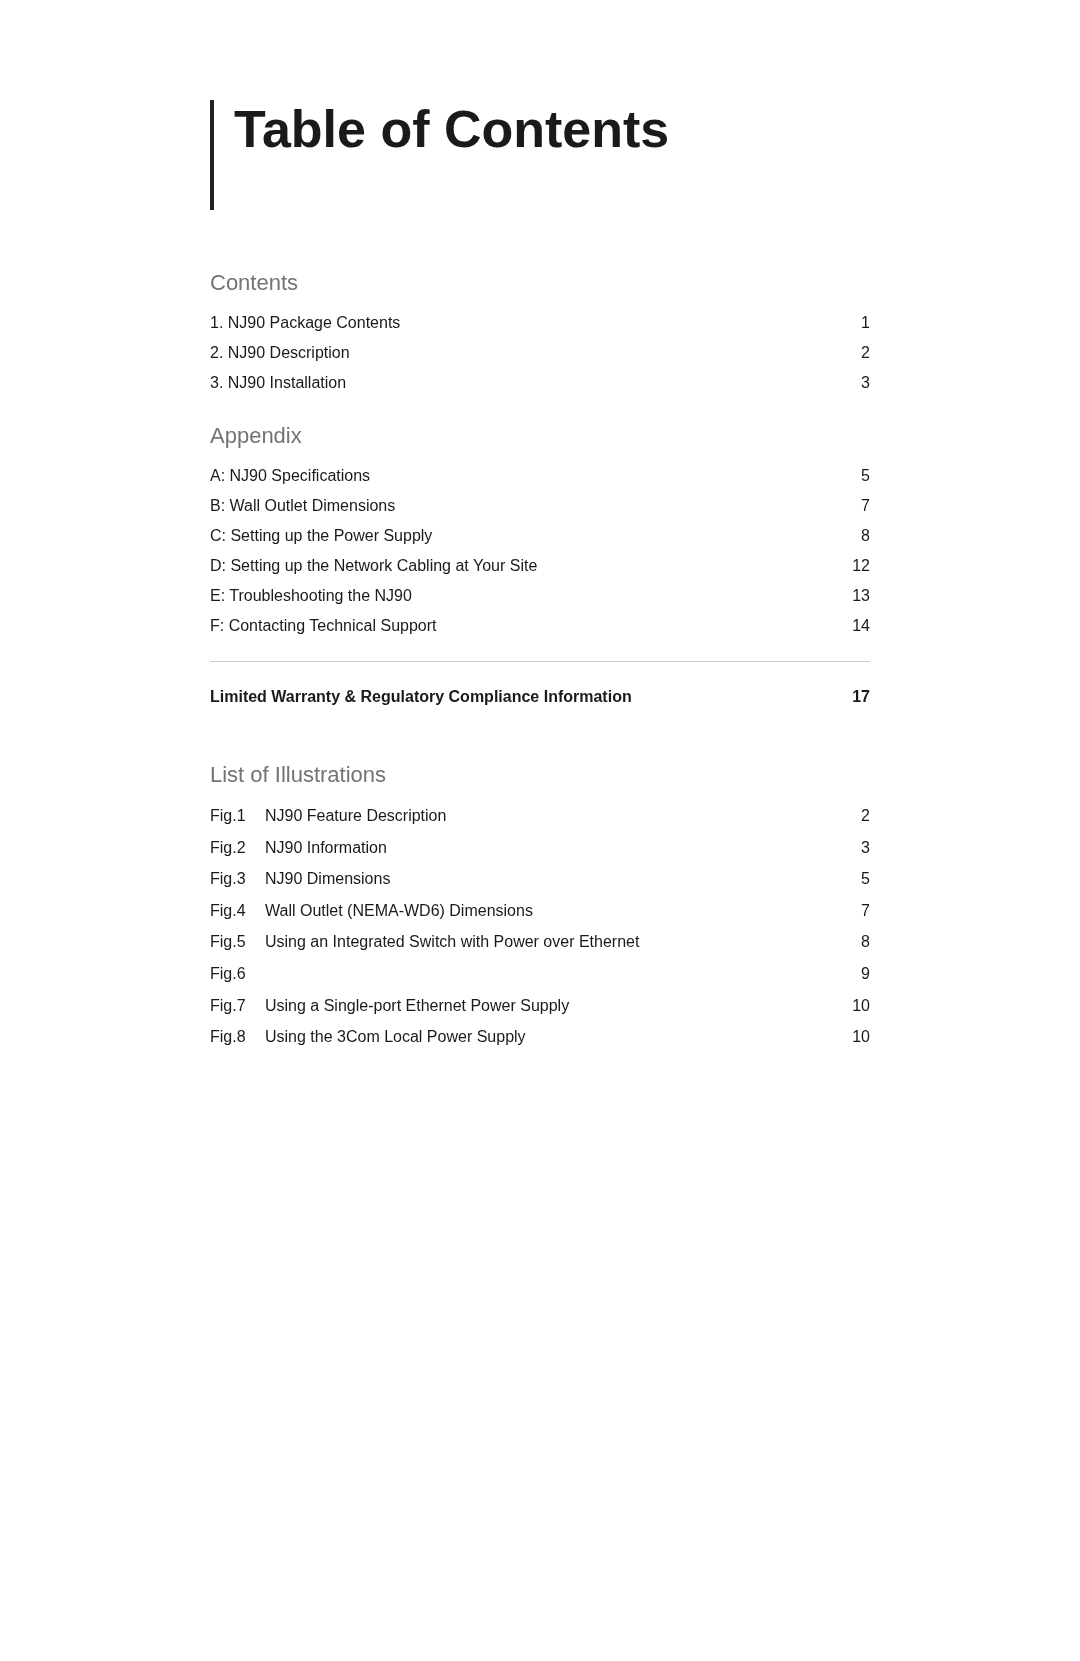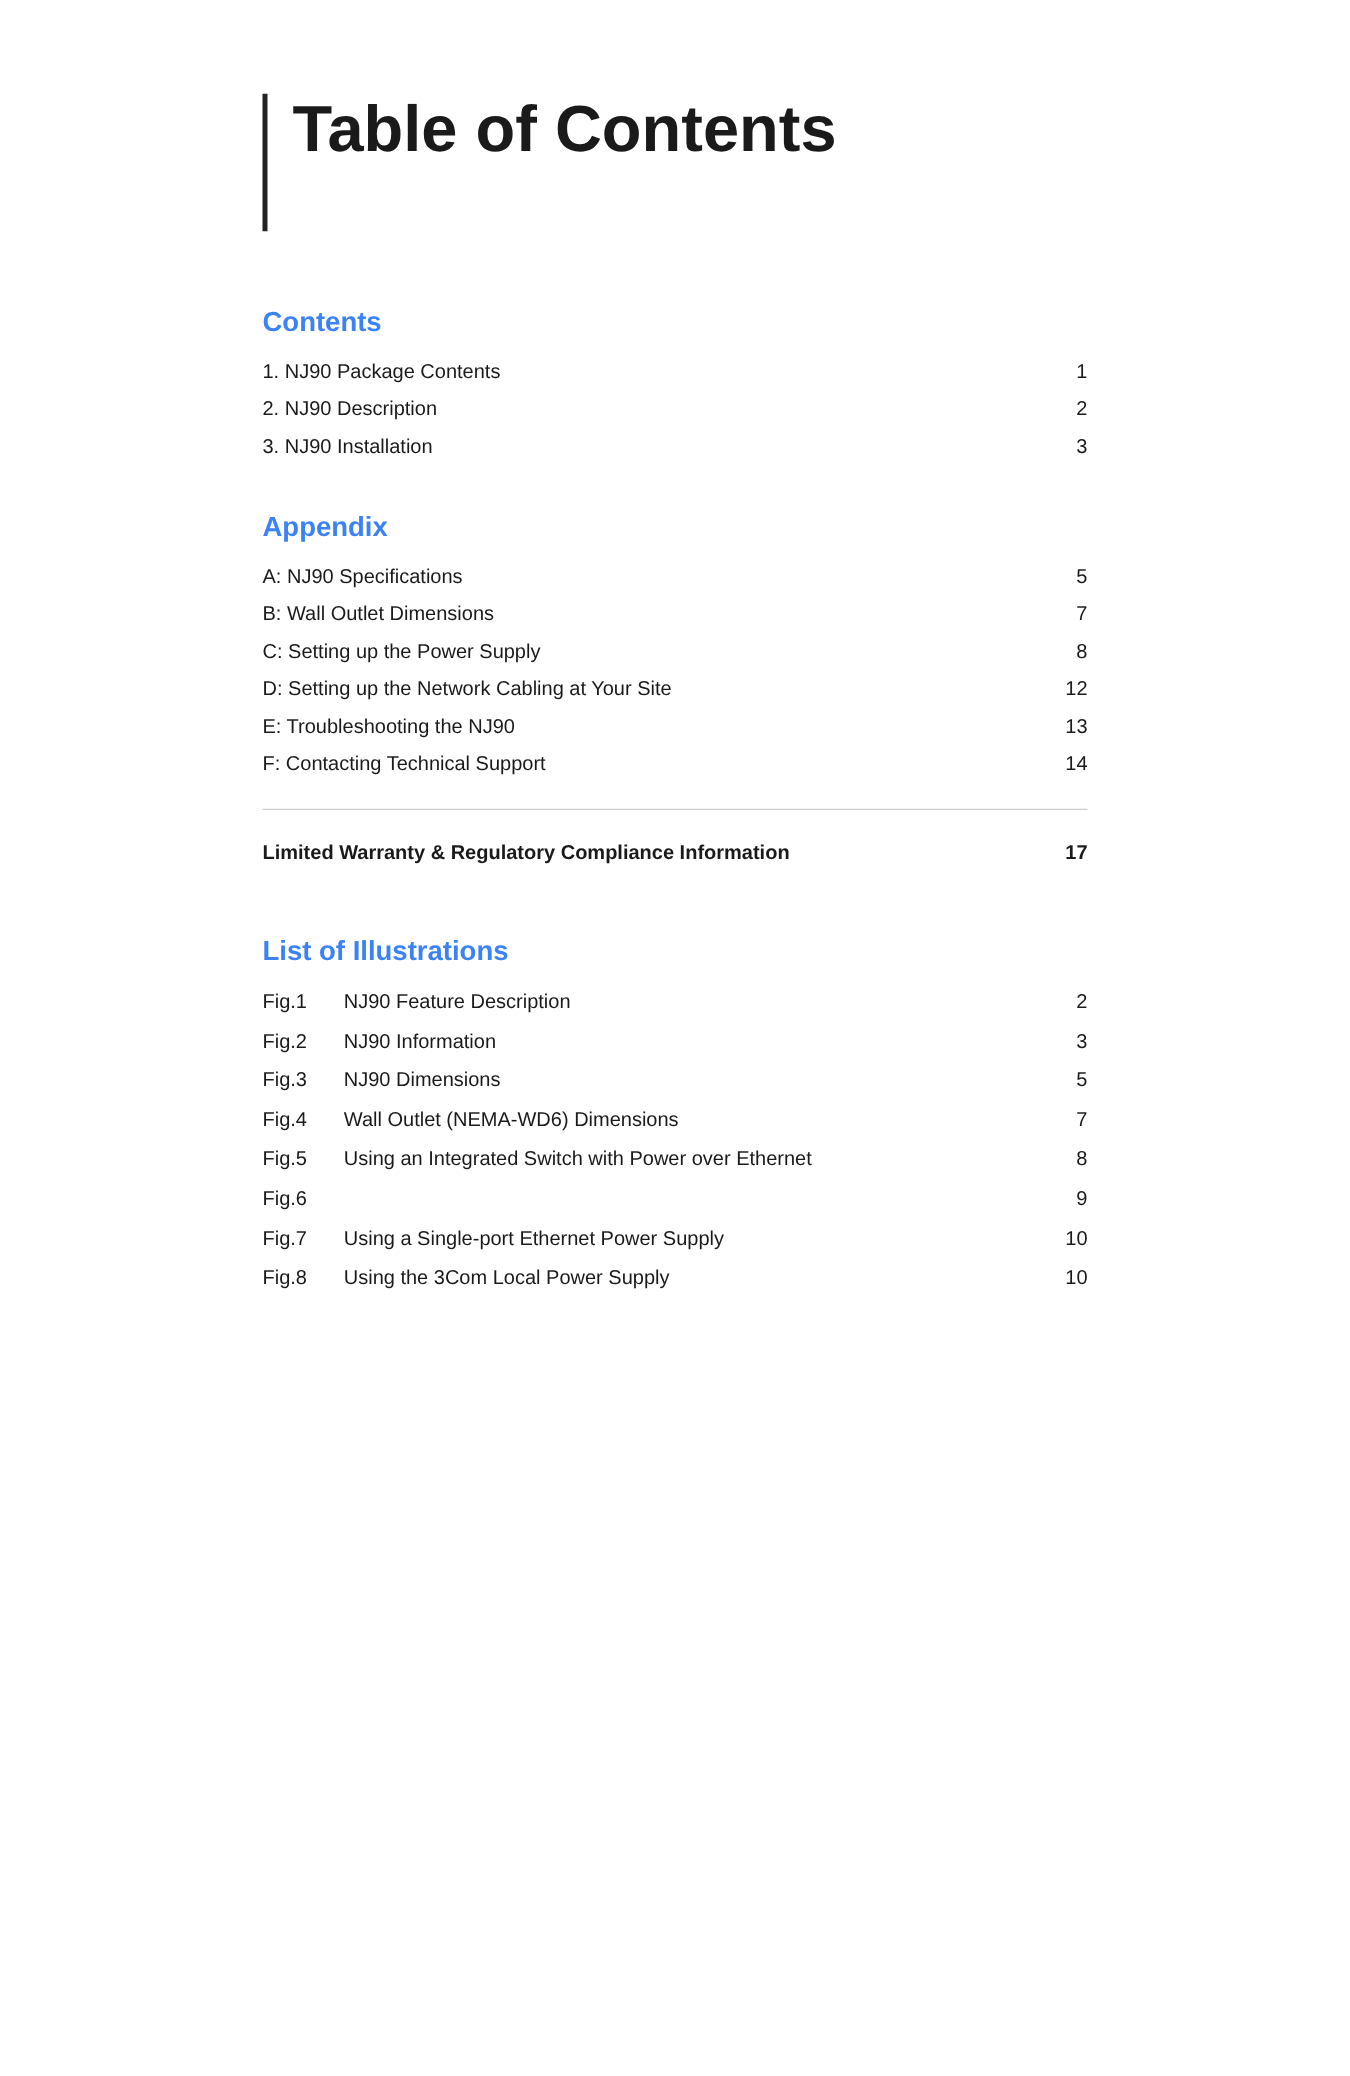--- a/index.html
+++ b/index.html
@@ -12,21 +12,21 @@
       background: #ffffff;
       font-family: 'Arial', sans-serif;
       width: 1080px;
       min-height: 1661px;
       display: flex;
       justify-content: center;
     }
 
     .page {
       width: 780px;
-      padding: 55px 60px 80px 60px;
+      padding: 80px 60px 80px 60px;
       background: #ffffff;
     }
 
     .title-section {
       display: flex;
       align-items: flex-start;
       margin-bottom: 60px;
       padding-top: 20px;
     }
 
@@ -41,24 +41,24 @@
     .page-title {
       font-size: 52px;
       font-weight: 700;
       color: #1a1a1a;
       line-height: 1.15;
       font-family: 'Arial', sans-serif;
     }
 
     .section-heading {
       font-size: 22px;
-      font-weight: 700;
-      color: #3b82f6;
+      font-weight: 400;
+      color: #737373;
       margin-bottom: 12px;
-      margin-top: 36px;
+      margin-top: 25px;
     }
 
     .toc-entry {
       display: flex;
       justify-content: flex-start;
       align-items: baseline;
       padding: 3px 0;
       font-size: 16px;
       color: #1a1a1a;
       line-height: 1.5;
@@ -90,21 +90,20 @@
     }
 
     .fig-entry {
       display: flex;
       justify-content: space-between;
       align-items: flex-start;
       padding: 3px 0;
       font-size: 16px;
       color: #1a1a1a;
       line-height: 1.6;
-      gap: 10px;
     }
 
     .fig-entry .fig-label {
       min-width: 55px;
       flex-shrink: 0;
       font-size: 16px;
     }
 
     .fig-entry .fig-desc {
       flex: 1;

